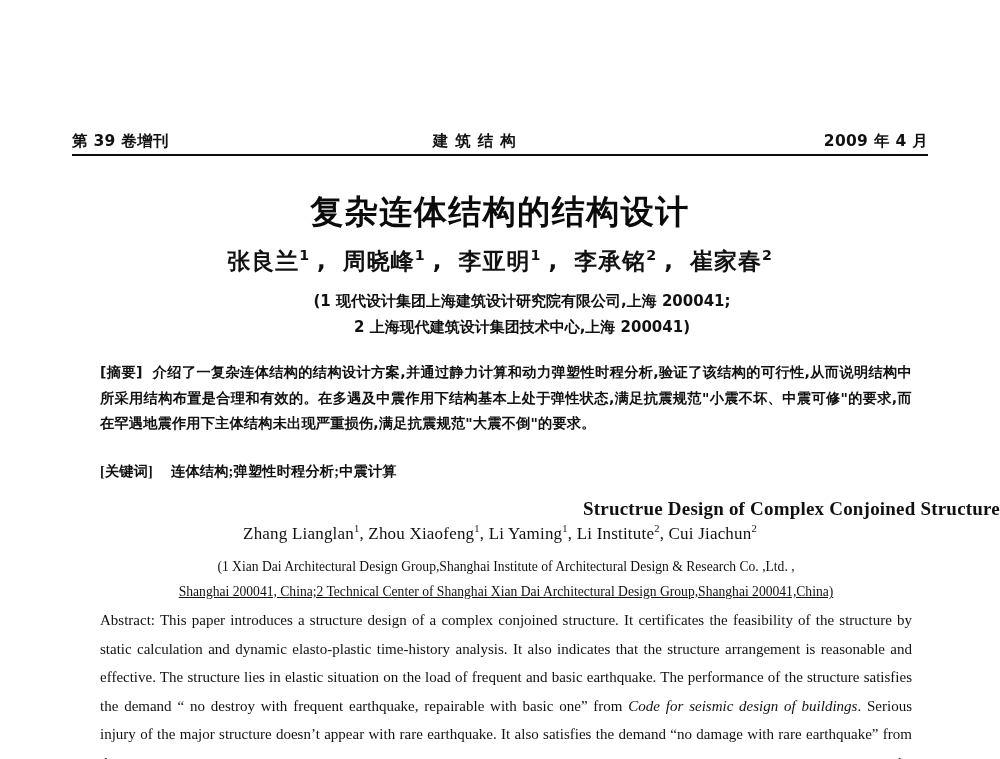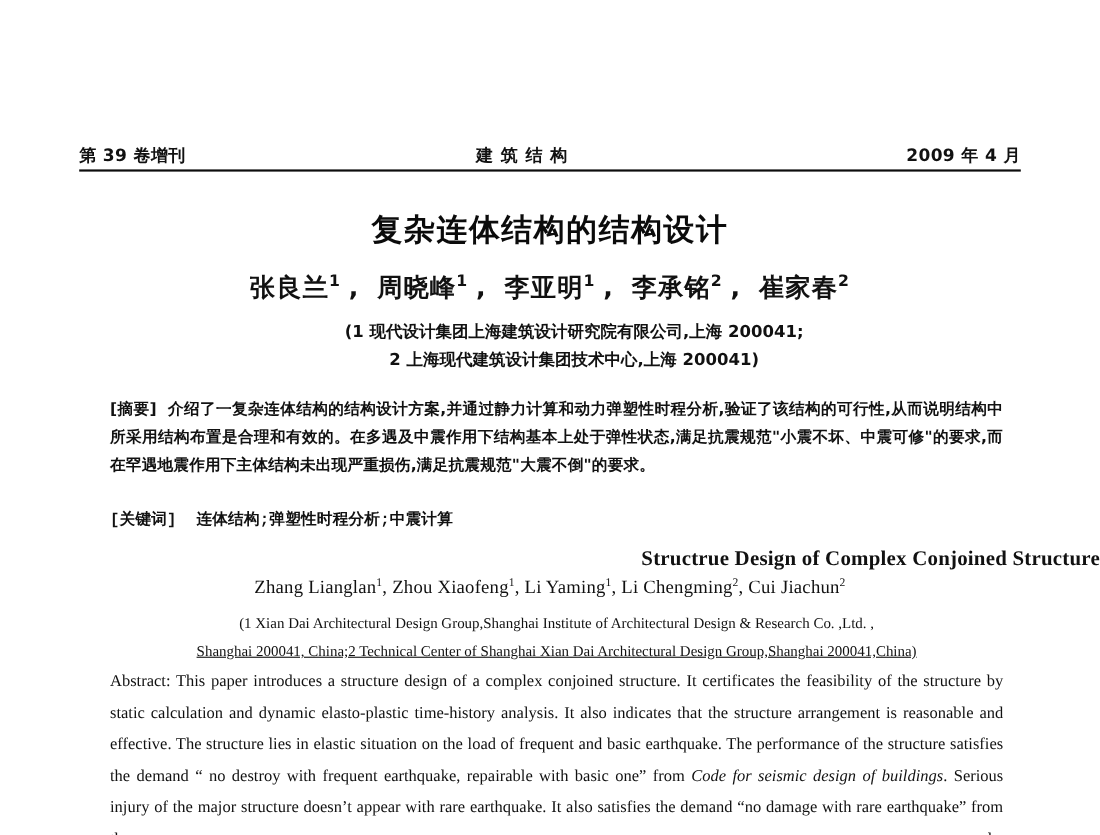--- a/index.html
+++ b/index.html
@@ -64,21 +64,21 @@
 
   
   .doc-title {
     position: absolute;
     left: 0;
     top: 190px;
     width: 1000px;
     text-align: center;
     font-family: "DejaVu Sans", "Liberation Sans", sans-serif;
     font-weight: bold;
-    font-size: 28px;
+    font-size: 33px;
     letter-spacing: 1.5px;
     color: #0b0b0b;
   }
 
   .authors-cn {
     position: absolute;
     left: 0;
     top: 246px;
     width: 1000px;
     text-align: center;
@@ -120,21 +120,21 @@
     text-align: justify;
     letter-spacing: 0.2px;
   }
   .abs-cn .lbl { margin-right: 10px; }
 
   .kw-cn {
     position: absolute;
     left: 100px;
     top: 462px;
     width: 812px;
-    font-family: Liberation Mono, monospace;
+    font-family: Liberation Serif, serif;
     font-weight: bold;
     font-size: 14.2px;
     letter-spacing: 0.2px;
   }
   .kw-cn .lbl { margin-right: 18px; }
 
   
   .title-en {
     position: absolute;
     left: 0;
@@ -221,21 +221,21 @@
   <div class="kw-cn">
     <span class="lbl">[关键词]</span><span>连体结构;弹塑性时程分析;中震计算</span>
   </div>
 
   <div class="title-en">Structrue Design of Complex Conjoined Structure</div>
 
   <div class="authors-en">
     <span><span>Zhang Lianglan</span><sup>1</sup></span>,
     <span><span>Zhou Xiaofeng</span><sup>1</sup></span>,
     <span><span>Li Yaming</span><sup>1</sup></span>,
-    <span><span>Li Chengming</span><sup>2</sup></span>,
+    <span><span>Li Institute</span><sup>2</sup></span>,
     <span><span>Cui Jiachun</span><sup>2</sup></span>
   </div>
 
   <div class="affil-en">
     <span class="l1">(1 Xian Dai Architectural Design Group,Shanghai Institute of Architectural Design &amp; Research Co. ,Ltd. ,</span>
     <span class="l2">Shanghai 200041, China;2 Technical Center of Shanghai Xian Dai Architectural Design Group,Shanghai 200041,China)</span>
   </div>
 
   <div class="abs-en">
     <p class="j"><span class="lead">Abstract:</span> <span>This paper introduces a structure design of a complex conjoined structure. It certificates the feasibility of the structure by static calculation and dynamic elasto-plastic time-history analysis. It also indicates that the structure arrangement is reasonable and effective. The structure lies in elastic situation on the load of frequent and basic earthquake. The performance of the structure satisfies the demand “ no destroy with frequent earthquake, repairable with basic one” from </span><span class="it">Code for seismic design of buildings</span><span>. Serious injury of the major structure doesn’t appear with rare earthquake. It also satisfies the demand “no damage with rare earthquake” from the code.</span></p>

